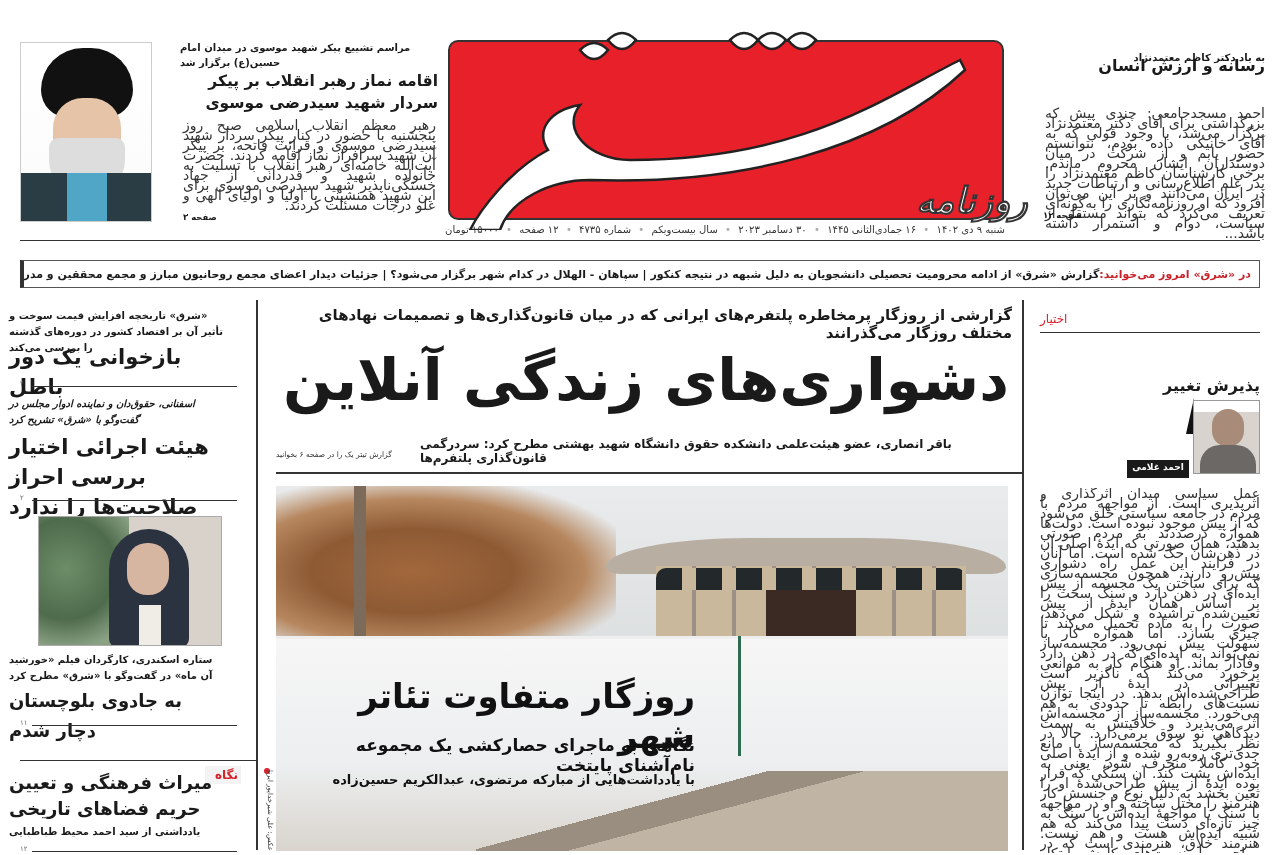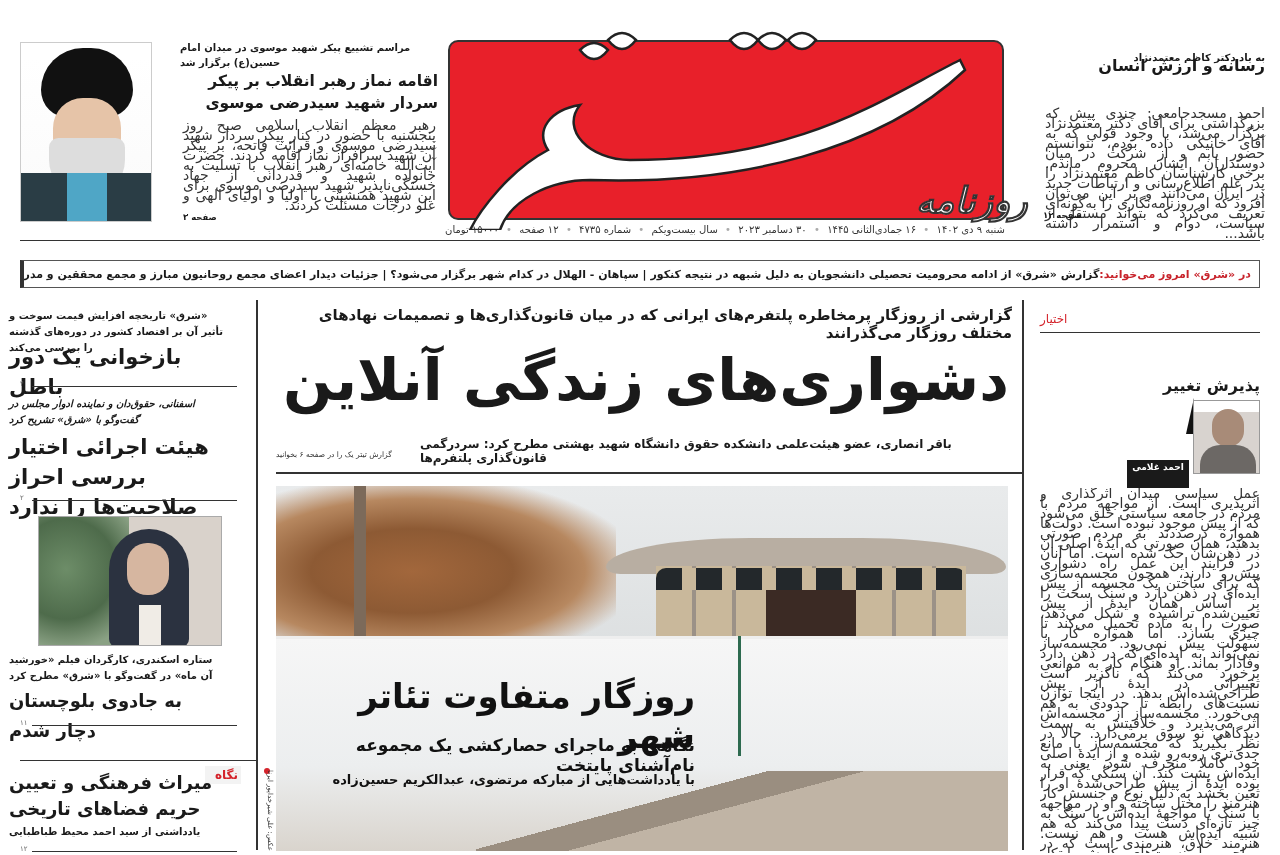--- a/index.html
+++ b/index.html
@@ -38,21 +38,21 @@
   
   #ticker { left: 20px; top: 260px; width: 1240px; height: 28px; border: 1px solid #555; border-left: 4px solid #333; border-right: 1px solid #555; display: flex; align-items: center; padding: 0 8px; font-size: 11px; font-weight: bold; white-space: nowrap; overflow: hidden; direction: rtl; }
   #ticker .label { color: #c8232b; }
 
   
   #editorial-label { left: 1040px; top: 312px; font-size: 12px; letter-spacing: 3px; }
   #editorial-title { left: 1040px; top: 376px; width: 220px; font-size: 16px; font-weight: bold; text-align: right; }
   #author-photo { left: 1193px; top: 400px; width: 67px; height: 74px; border: 1px solid #999; background: linear-gradient(180deg,#fff 0 15%, #d8d3cf 15%); overflow: hidden; }
   #author-photo .head { position:absolute; left: 18px; top: 8px; width: 32px; height: 38px; background:#a88b78; border-radius: 16px; }
   #author-photo .body { position:absolute; left: 6px; top: 44px; width: 56px; height: 30px; background:#6c6865; border-radius: 20px 20px 0 0; }
-  #author-tag { left: 1127px; top: 460px; width: 62px; height: 28px; background: #1a1a1a; color: #fff; font-size: 9px; font-weight: bold; text-align: center; line-height: 14px; }
+  #author-tag { left: 1127px; top: 460px; width: 62px; height: 18px; background: #1a1a1a; color: #fff; font-size: 9px; font-weight: bold; text-align: center; line-height: 14px; }
   #author-flag { left: 1186px; top: 398px; width: 8px; height: 36px; background: #111; clip-path: polygon(100% 0, 100% 100%, 0 100%); }
   #editorial-body { left: 1040px; top: 488px; width: 220px; }
 
   
   #lead-kicker { left: 280px; top: 306px; width: 732px; font-size: 15px; font-weight: bold; text-align: right; }
   #lead-title { left: 280px; top: 342px; width: 732px; font-size: 58px; font-weight: bold; text-align: center; letter-spacing: -1px; line-height: 76px; }
   #lead-sub { left: 420px; top: 437px; width: 592px; font-size: 12px; font-weight: bold; text-align: left; }
   #lead-ref { left: 276px; top: 450px; width: 150px; font-size: 7.5px; text-align: left; color: #333; }
 
   #main-photo { left: 276px; top: 486px; width: 732px; height: 365px; overflow: hidden; background: #e7e9eb; }

